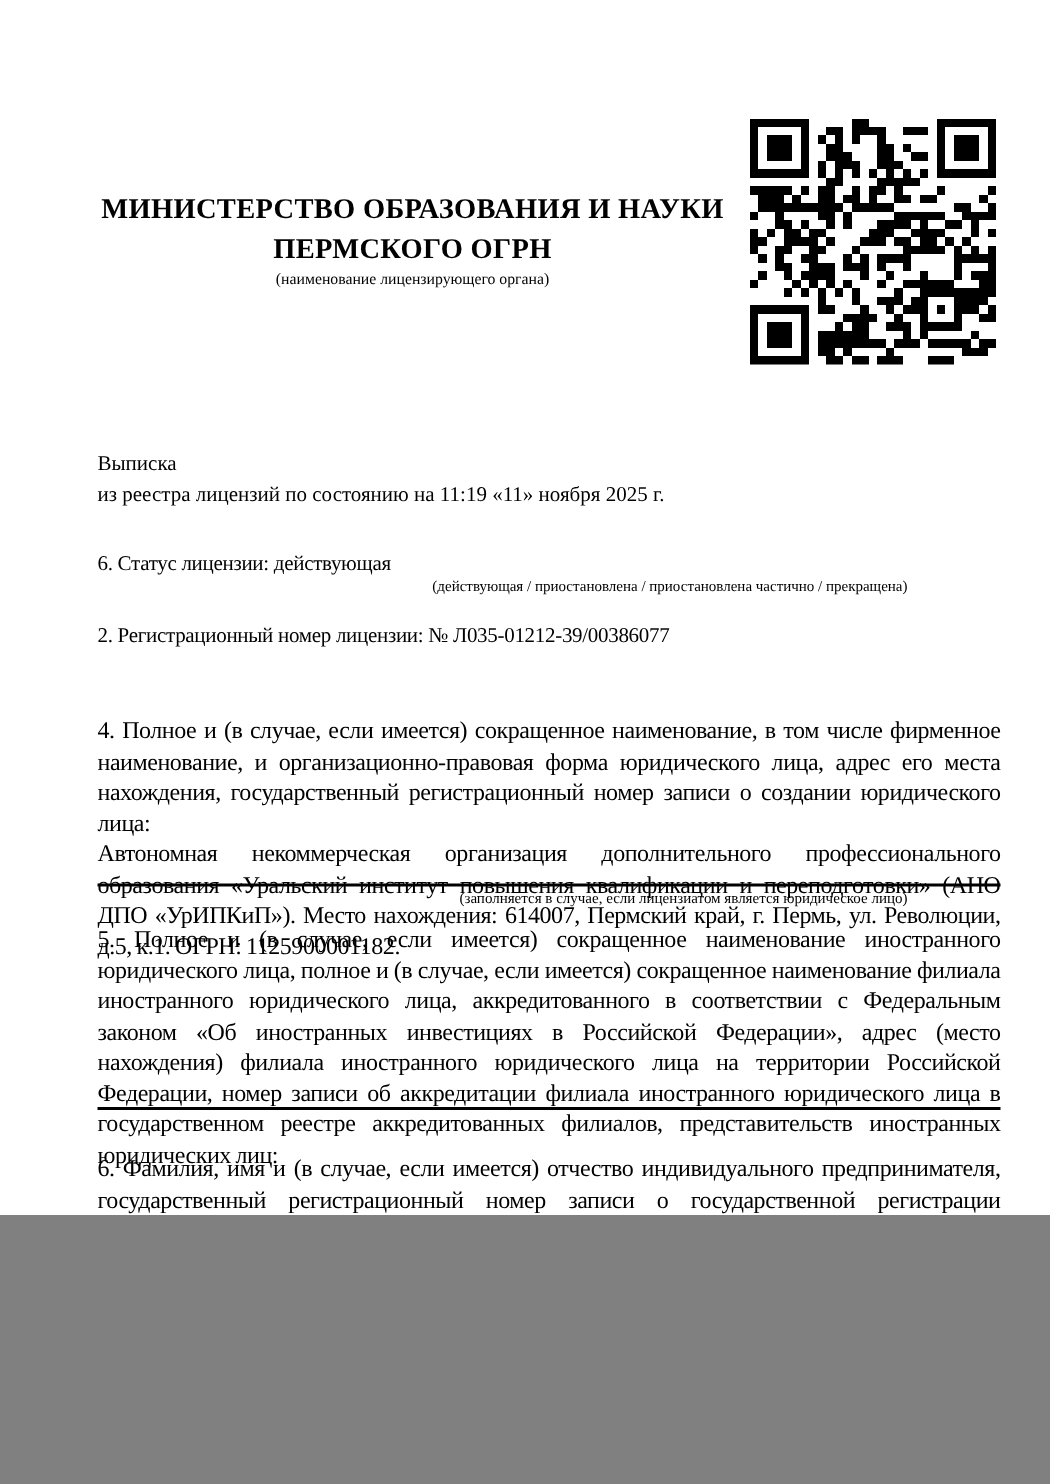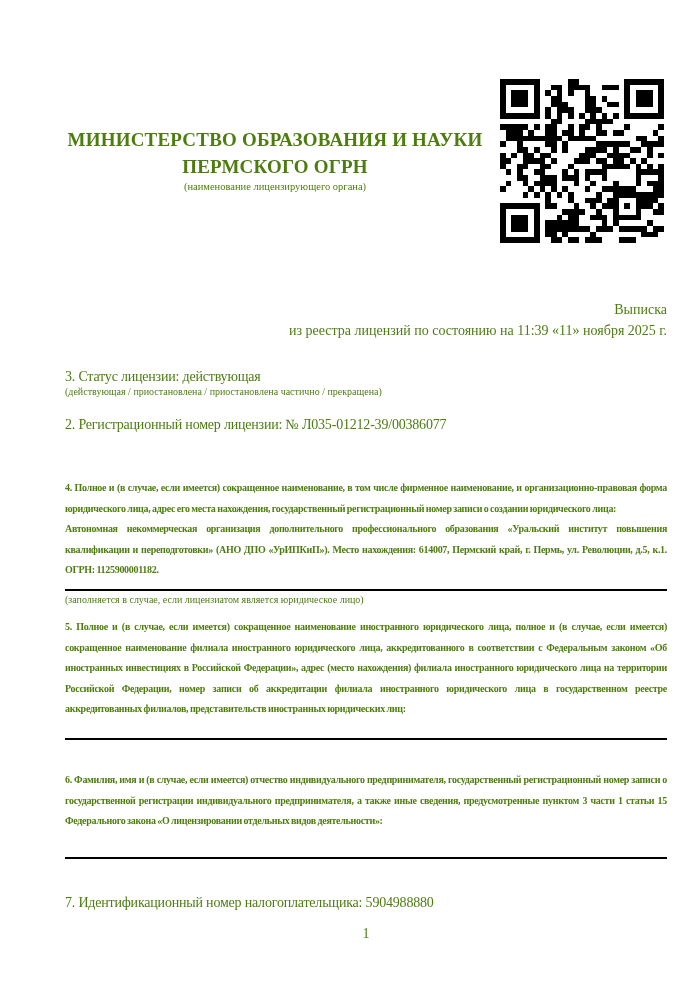--- a/index.html
+++ b/index.html
@@ -1,65 +1,65 @@
 <!DOCTYPE html>
 <html lang="ru"><head>
 <meta charset="utf-8">
 <style>
   html,body{margin:0;padding:0;background:#808080;}
   .page{
     position:relative;
-    width:700px;height:989px;
+    width:700px;height:810px;
     background:#ffffff;
     margin:0 auto;
     font-family:"Liberation Serif","DejaVu Serif",serif;
-    color:#4d7c0f;
+    color:#000000;
     overflow:hidden;
   }
   .abs{position:absolute;}
   .org-header{
     top:126px;left:65px;width:420px;
     text-align:center;
   }
   .org-header .org-name{
     font-size:19px;font-weight:bold;line-height:27px;
     letter-spacing:0.2px;
   }
   .org-header .org-caption{
     font-size:10.5px;line-height:13px;margin-top:0;
   }
   .qr{
     top:79px;left:500px;width:164px;height:164px;
   }
   .doc-title{
     top:300px;left:65px;width:602px;
-    text-align:right;font-size:14px;line-height:20.5px;
+    text-align:left;font-size:14px;line-height:20.5px;
   }
   .line-item{
     left:65px;width:602px;
     font-size:14px;line-height:20px;
     letter-spacing:-0.2px;
   }
   .item-1{top:367px;}
   .item-2{top:415px;}
   .item-3{top:447px;}
   .item-7{top:893px;}
   .para{
     left:65px;width:602px;
-    font-size:10px;line-height:20.5px;
+    font-size:16px;line-height:20.5px;
     text-align:justify;
-    letter-spacing:-0.3px;word-spacing:-0.6px;font-weight:bold;
+    letter-spacing:-0.3px;word-spacing:-0.6px;
   }
   .sec-4{top:478px;}
   .sec-5{top:617px;}
   .sec-6{top:770px;}
   .caption{
     left:65px;width:602px;
     box-sizing:border-box;padding-right:62px;
-    text-align:left;
+    text-align:right;
     font-size:10px;line-height:12px;
   }
   .caption-a{top:386px;}
   .caption-b{top:594px;}
   .caption-c{top:743px;}
   .caption-d{top:863px;}
   .fill-line{
     left:65px;width:602px;height:2px;background:#000;
   }
   .hr-1{top:589px;}
@@ -504,24 +504,24 @@
   </div>
 
   <div class="abs org-header">
     <div class="org-name">МИНИСТЕРСТВО ОБРАЗОВАНИЯ И НАУКИ</div>
     <div class="org-name">ПЕРМСКОГО ОГРН</div>
     <div class="org-caption">(наименование лицензирующего органа)</div>
   </div>
 
   <div class="abs doc-title">
     <div>Выписка</div>
-    <div>из реестра лицензий по состоянию на 11:39 «11» ноября 2025 г.</div>
+    <div>из реестра лицензий по состоянию на 11:19 «11» ноября 2025 г.</div>
   </div>
 
-  <div class="abs line-item item-1">3. Статус лицензии: действующая</div>
+  <div class="abs line-item item-1">6. Статус лицензии: действующая</div>
   <div class="abs caption caption-a">(действующая / приостановлена / приостановлена частично / прекращена)</div>
 
   <div class="abs line-item item-2">2. Регистрационный номер лицензии: № Л035-01212-39/00386077</div>
 
 
   <div class="abs para sec-4">
     <div>4. Полное и (в случае, если имеется) сокращенное наименование, в том числе фирменное наименование, и организационно-правовая форма юридического лица, адрес его места нахождения, государственный регистрационный номер записи о создании юридического лица:</div>
     <div>Автономная некоммерческая организация дополнительного профессионального образования «Уральский институт повышения квалификации и переподготовки» (АНО ДПО «УрИПКиП»). Место нахождения: 614007, Пермский край, г. Пермь, ул. Революции, д.5, к.1. ОГРН: 1125900001182.</div>
   </div>
   <div class="abs fill-line hr-1"></div>

